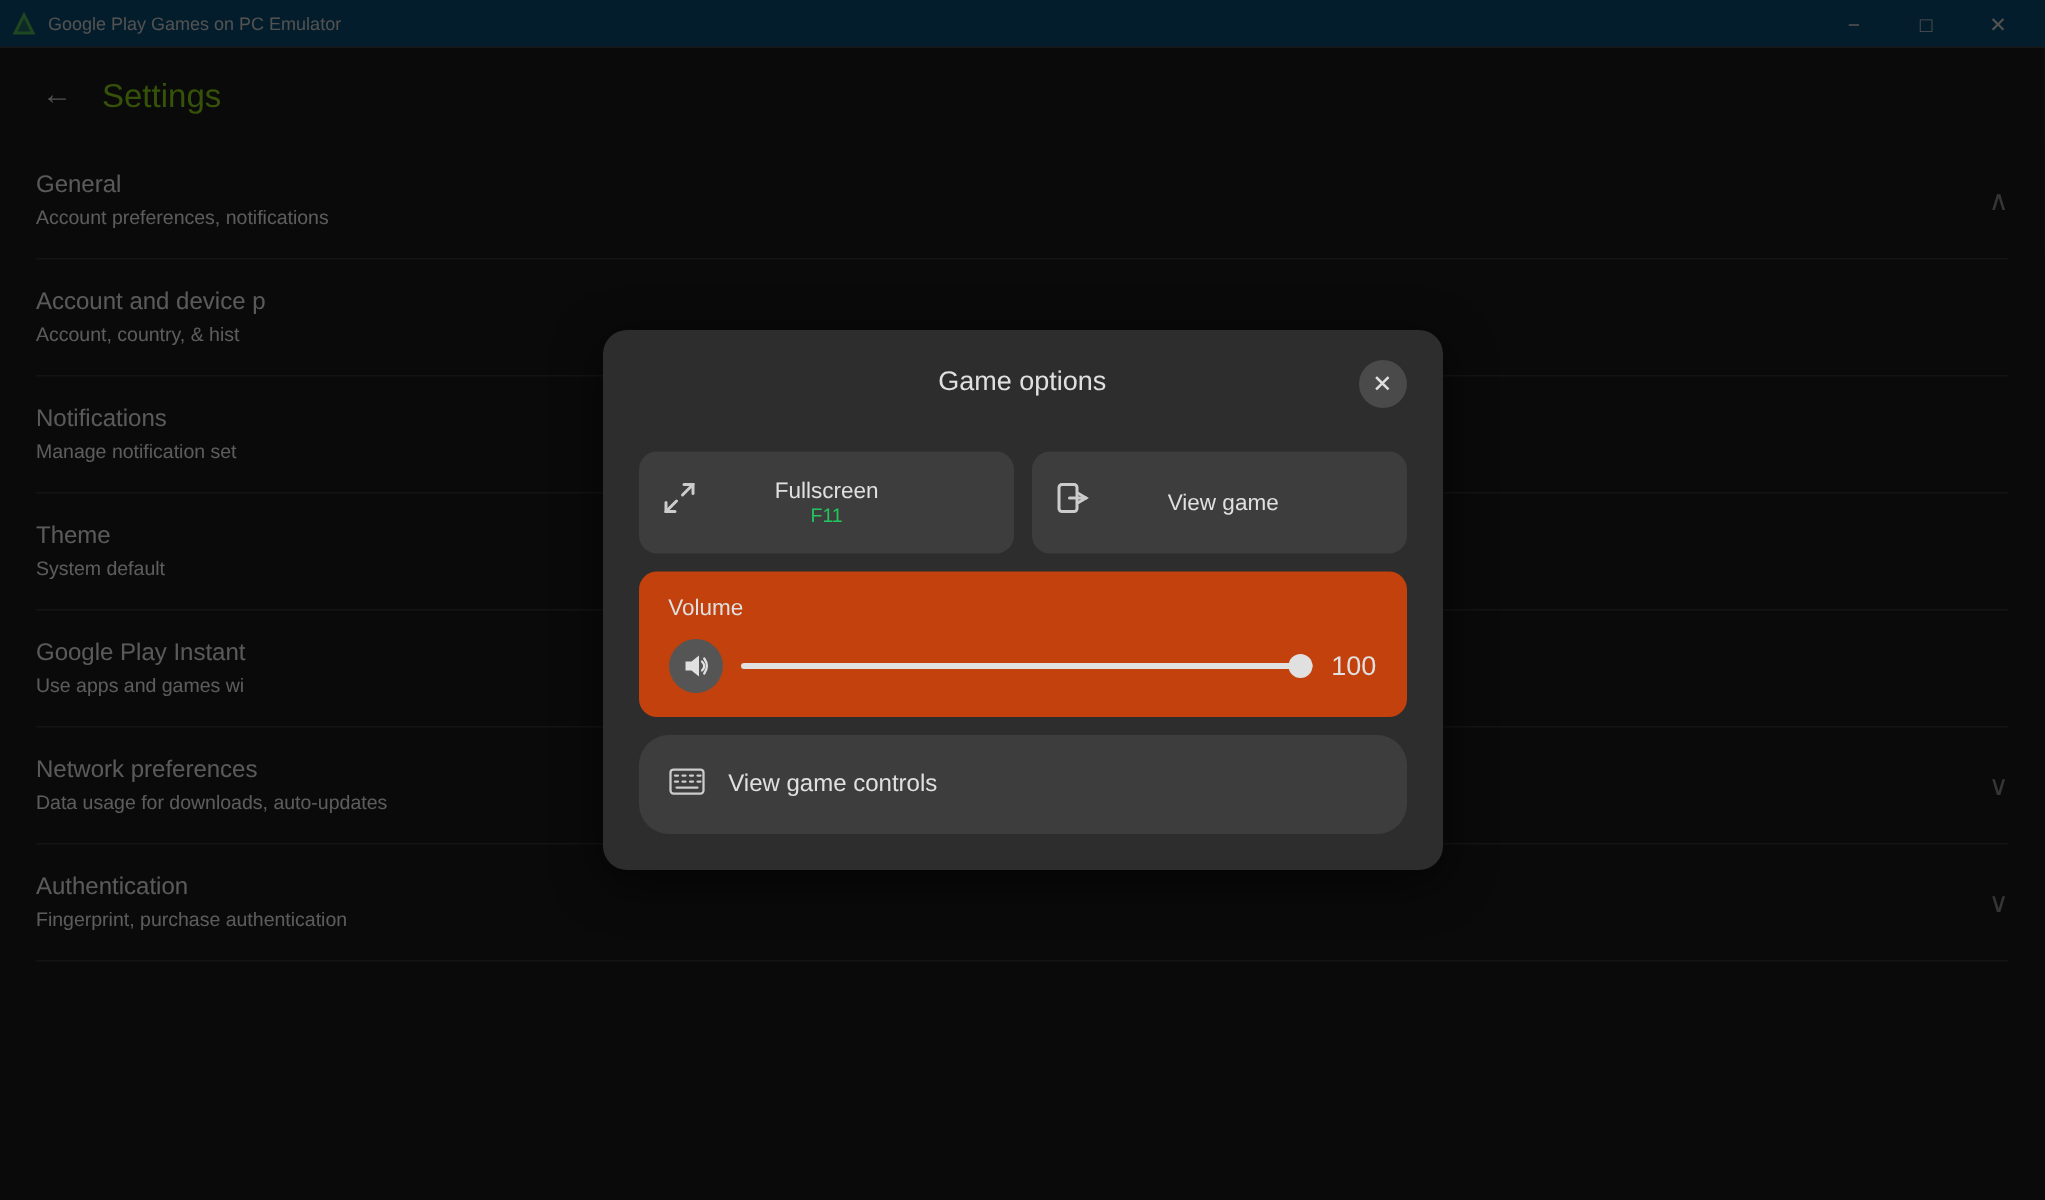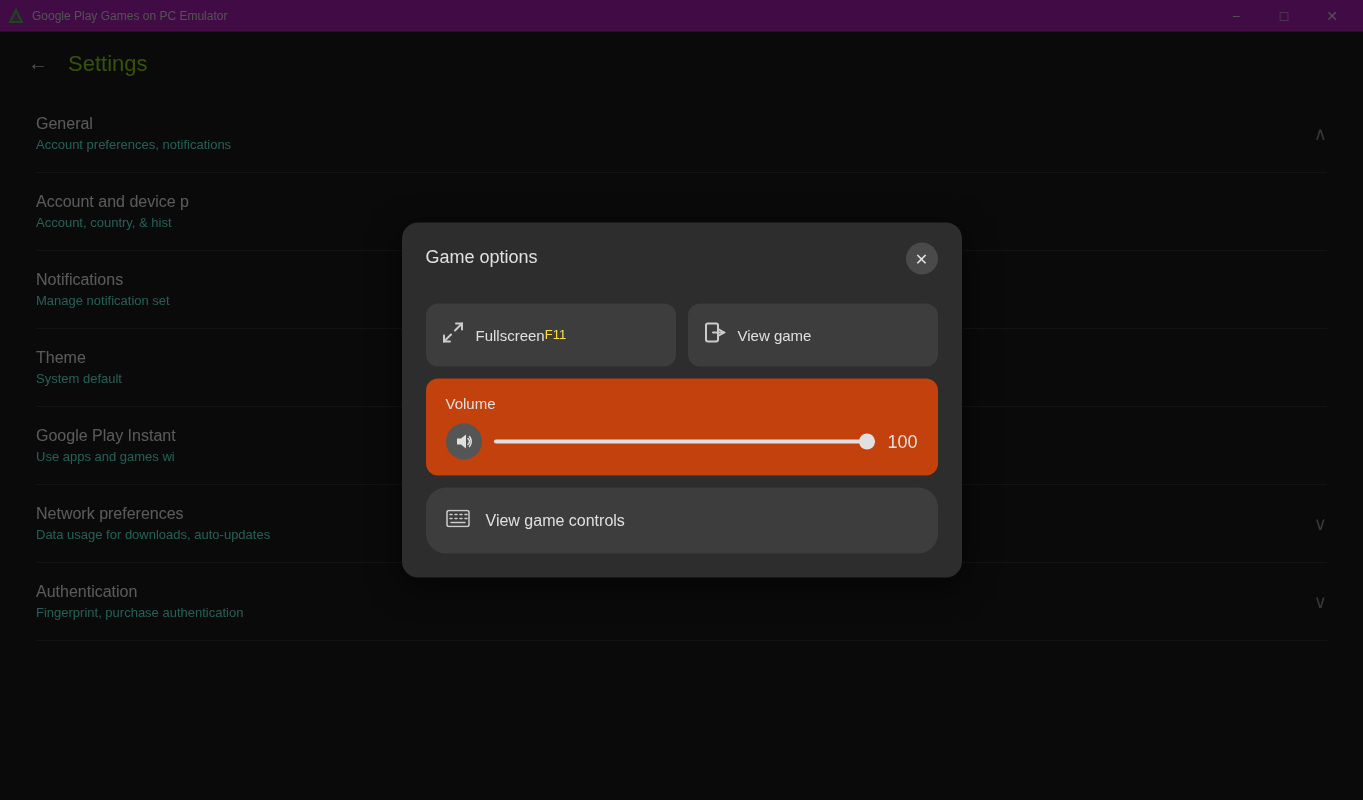--- a/index.html
+++ b/index.html
@@ -9,21 +9,21 @@
       background: #1a1a1a;
       font-family: 'Segoe UI', Arial, sans-serif;
       color: #e0e0e0;
       overflow: hidden;
       position: relative;
     }
 
     
     .titlebar {
       height: 32px;
-      background: #a21caf;
+      background: #0c4a6e;
       display: flex;
       align-items: center;
       justify-content: space-between;
       padding: 0 8px;
       border-bottom: 1px solid #3a3a3a;
     }
     .titlebar-left {
       display: flex;
       align-items: center;
       gap: 8px;
@@ -80,42 +80,42 @@
     }
     .app-header-title {
       font-size: 22px;
       font-weight: 400;
       color: #84cc16;
     }
 
     
     .settings-content {
       flex: 1;
-      padding: 0 36px;
+      padding: 0 24px;
       overflow-y: auto;
       position: relative;
     }
 
     .settings-section {
       padding: 20px 0;
       border-bottom: 1px solid #333;
     }
     .settings-section-header {
       display: flex;
       justify-content: space-between;
       align-items: center;
     }
     .section-title {
       font-size: 16px;
       color: #e0e0e0;
       font-weight: 500;
     }
     .section-subtitle {
       font-size: 13px;
-      color: #5eead4;
+      color: #e5e5e5;
       margin-top: 4px;
     }
     .chevron {
       font-size: 18px;
       color: #888;
       cursor: pointer;
     }
 
     
     .overlay-backdrop {
@@ -137,20 +137,21 @@
       background: #2d2d2d;
       border-radius: 16px;
       width: 560px;
       padding: 24px;
       z-index: 20;
       box-shadow: 0 8px 32px rgba(0,0,0,0.6);
     }
     .modal-header {
       display: flex;
       align-items: center;
+      justify-content: center;
       position: relative;
       margin-bottom: 36px;
     }
     .modal-title {
       font-size: 18px;
       font-weight: 500;
       color: #e0e0e0;
       text-align: center;
     }
     .modal-close {
@@ -186,29 +187,30 @@
       cursor: pointer;
       display: flex;
       align-items: center;
       gap: 12px;
       text-align: left;
     }
     .action-btn-icon {
       font-size: 20px;
       color: #ccc;
     }
-    .action-btn-content { display: flex; flex-direction: row; }
+    .action-btn-content { display: flex; flex-direction: column; margin-left: 41px; }
     .action-btn-label {
       font-size: 15px;
       font-weight: 500;
       color: #e0e0e0;
     }
     .action-btn-sublabel {
       font-size: 13px;
-      color: #fde047;
+      color: #22c55e;
+      text-align: center;
     }
 
     
     .volume-section {
       background: #c2410c;
       border-radius: 12px;
       padding: 16px 20px;
       margin-bottom: 12px;
     }
     .volume-title {

